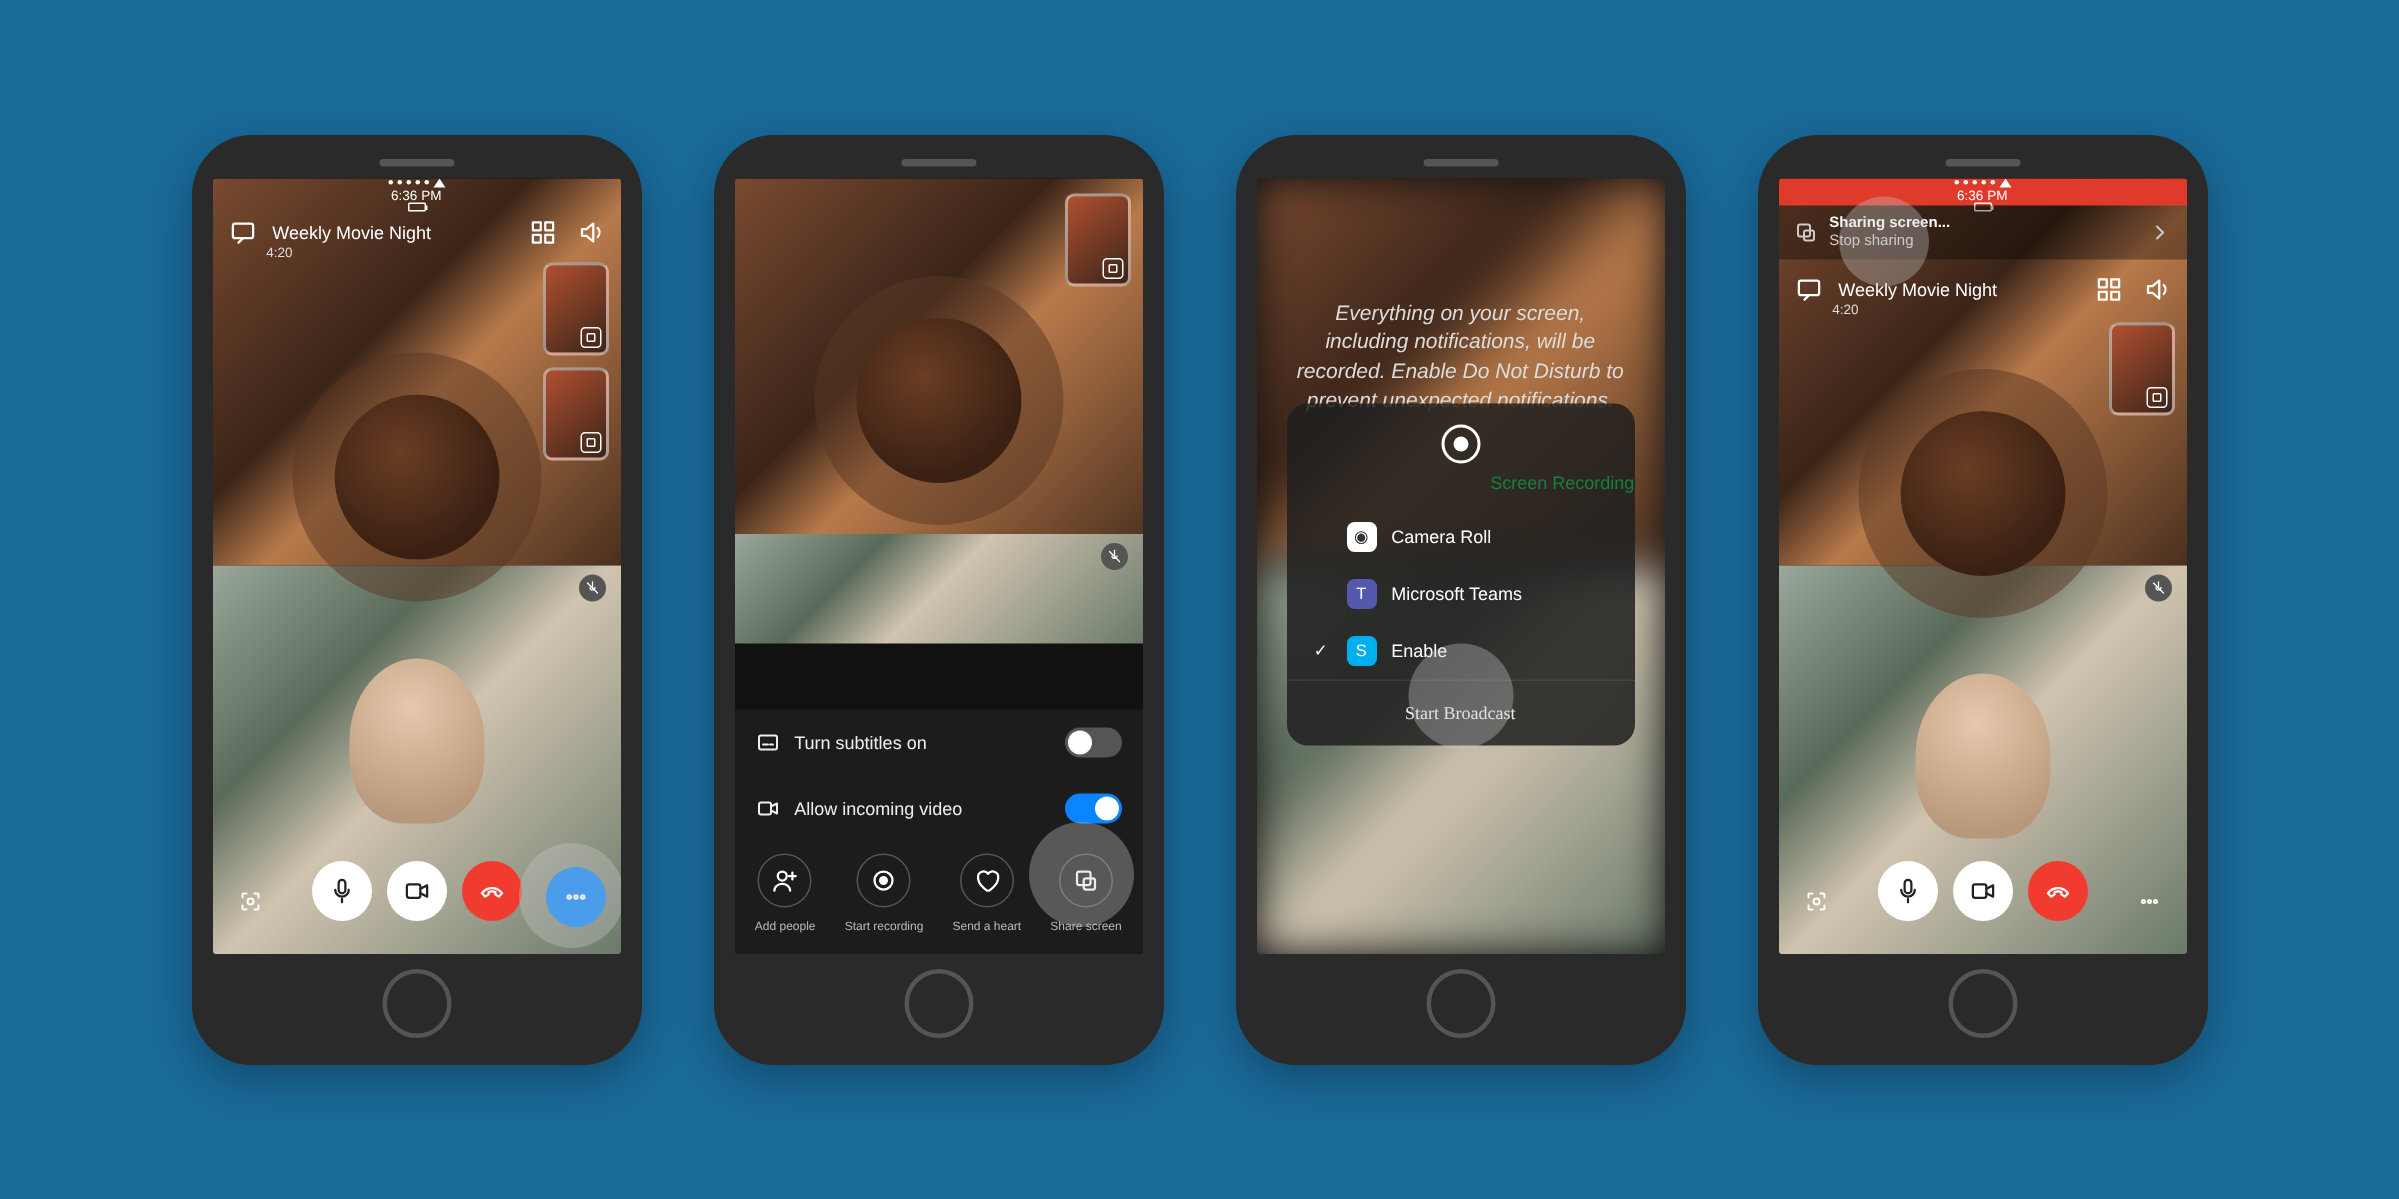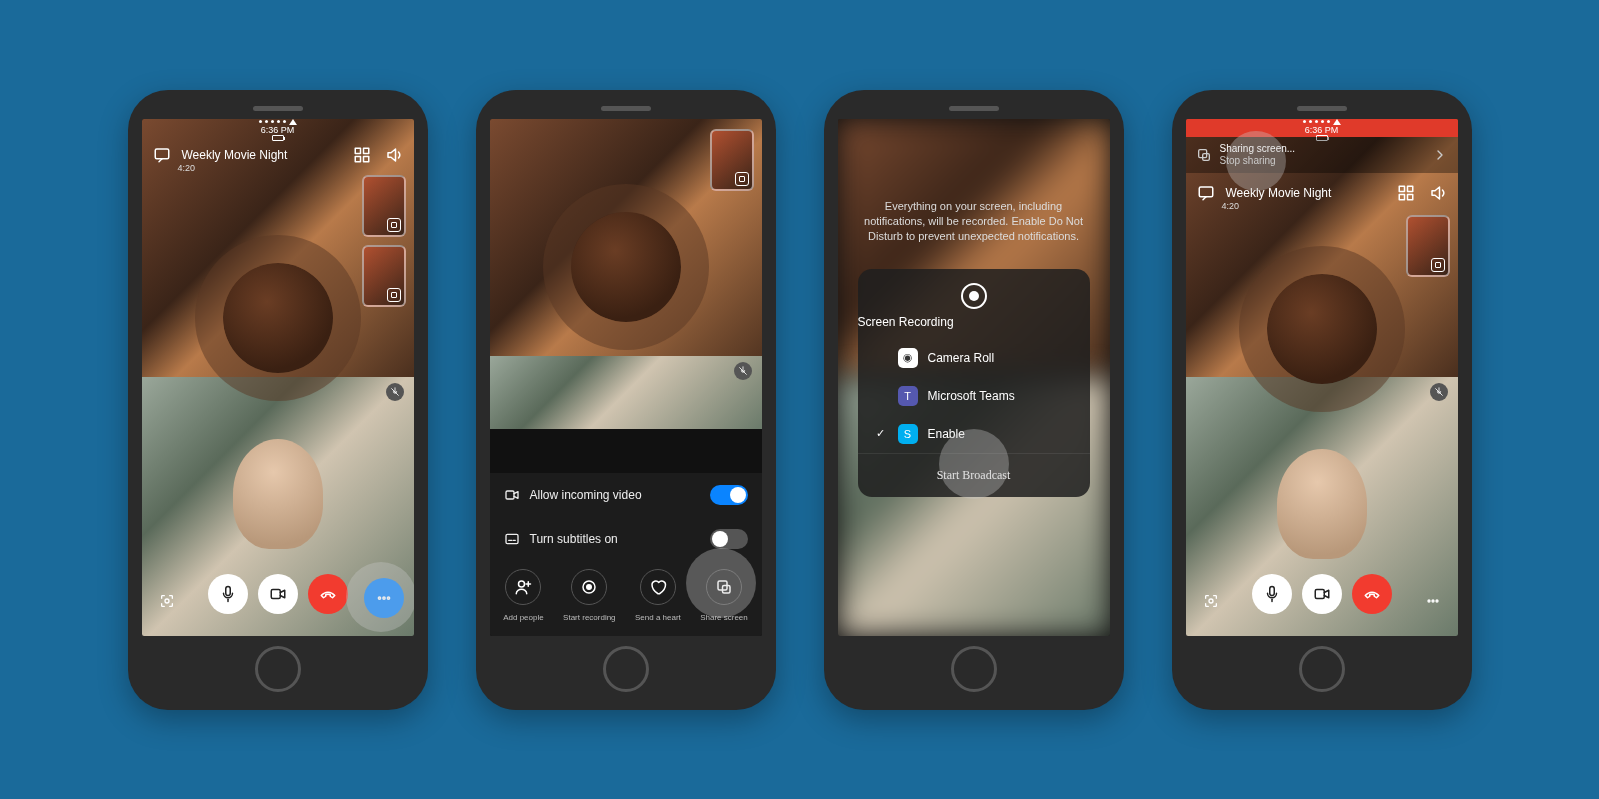--- a/index.html
+++ b/index.html
@@ -96,21 +96,21 @@
   
   .share-banner {
     position:absolute; top:18px; left:0; right:0;
     background: rgba(0,0,0,.35);
     padding: 6px 10px;
     display:flex; align-items:center; gap:8px;
     color:#ccc; font-size:10px;
     z-index:6;
   }
   .share-banner .sb-main { flex:1; line-height:1.2; }
-  .share-banner .sb-main b { color:#fff; font-weight:400; display:block; }
+  .share-banner .sb-main b { color:#fff; font-weight:700; display:block; }
 
   
   .thumb {
     position:absolute; right:8px; width:44px; height:62px;
     border-radius:6px;
     background: linear-gradient(140deg,#b05030,#3a2418);
     border: 2px solid rgba(255,255,255,.5);
     z-index:6;
     display:flex; align-items:flex-end; justify-content:flex-end;
     padding:3px;
@@ -182,36 +182,37 @@
   .act .ic{
     width:36px;height:36px;border-radius:50%;
     display:flex;align-items:center;justify-content:center;
     color:#fff;font-size:16px;
   }
   .act .ic.ring{border:1px solid #555;}
 
   
   .bc-note{
     position:absolute; top:80px; left:24px; right:24px;
-    text-align:center; color:#dcdcdc; font-size:11px; line-height:1.4;
+    text-align:center; color:#dcdcdc; font-size:14px; line-height:1.4;
     z-index:7;
+    font-style:italic;
   }
   .bc-card{
     position:absolute; top:150px; left:20px; right:20px;
     background:rgba(30,30,30,.85);
     border-radius:14px;
     z-index:7;
     padding-top:14px;
   }
   .bc-rec-ic{
     width:26px;height:26px;border:2px solid #fff;border-radius:50%;
     margin:0 auto 6px auto; position:relative;
   }
   .bc-rec-ic::after{content:"";position:absolute;top:6px;left:6px;right:6px;bottom:6px;background:#fff;border-radius:50%;}
-  .bc-card h4{color:#ffffff;text-align:left;font-size:12px;font-weight:500;margin-bottom:10px;}
+  .bc-card h4{color:#15803d;text-align:right;font-size:12px;font-weight:500;margin-bottom:10px;}
   .bc-item{
     display:flex;align-items:center;gap:10px;
     padding:9px 16px;color:#fff;font-size:12px;
   }
   .bc-item .chk{width:14px;display:flex;justify-content:center;color:#fff;font-size:11px;}
   .bc-item .app-ic{width:20px;height:20px;border-radius:5px;display:flex;align-items:center;justify-content:center;font-size:11px;}
   .bc-item .app-ic.roll{background:#fff;color:#333;}
   .bc-item .app-ic.teams{background:#5558af;color:#fff;}
   .bc-item .app-ic.skype{background:#00aff0;color:#fff;}
   .bc-start{
@@ -349,34 +350,34 @@
       <svg viewBox="0 0 24 24" style="width:10px;height:10px">
           <path d="M12 2v11"></path>
           <path d="M8 11a4 4 0 008 0"></path>
           <line x1="4" y1="4" x2="20" y2="20"></line>
         </svg>
     </div>
 
     <div class="sheet">
       <div class="toggle-row">
         <svg viewBox="0 0 24 24">
-            <rect x="3" y="6" width="12" height="12" rx="2"></rect>
-            <path d="M15 10l6-3v10l-6-3"></path>
-          </svg>
-        <span class="lbl">Allow incoming video</span>
-        <div class="switch on"></div>
-      </div>
-      <div class="toggle-row">
-        <svg viewBox="0 0 24 24">
             <rect x="3" y="5" width="18" height="14" rx="2"></rect>
             <line x1="7" y1="14" x2="12" y2="14"></line>
             <line x1="14" y1="14" x2="17" y2="14"></line>
           </svg>
         <span class="lbl">Turn subtitles on</span>
         <div class="switch off"></div>
+      </div>
+      <div class="toggle-row">
+        <svg viewBox="0 0 24 24">
+            <rect x="3" y="6" width="12" height="12" rx="2"></rect>
+            <path d="M15 10l6-3v10l-6-3"></path>
+          </svg>
+        <span class="lbl">Allow incoming video</span>
+        <div class="switch on"></div>
       </div>
       <div class="action-row">
         <div class="act">
           <div class="ic ring">
               <svg viewBox="0 0 24 24">
                 <circle cx="10" cy="8" r="4"></circle>
                 <path d="M3 21c0-4 4-6 7-6s7 2 7 6"></path>
                 <line x1="19" y1="5" x2="19" y2="11"></line>
                 <line x1="16" y1="8" x2="22" y2="8"></line>
               </svg>

